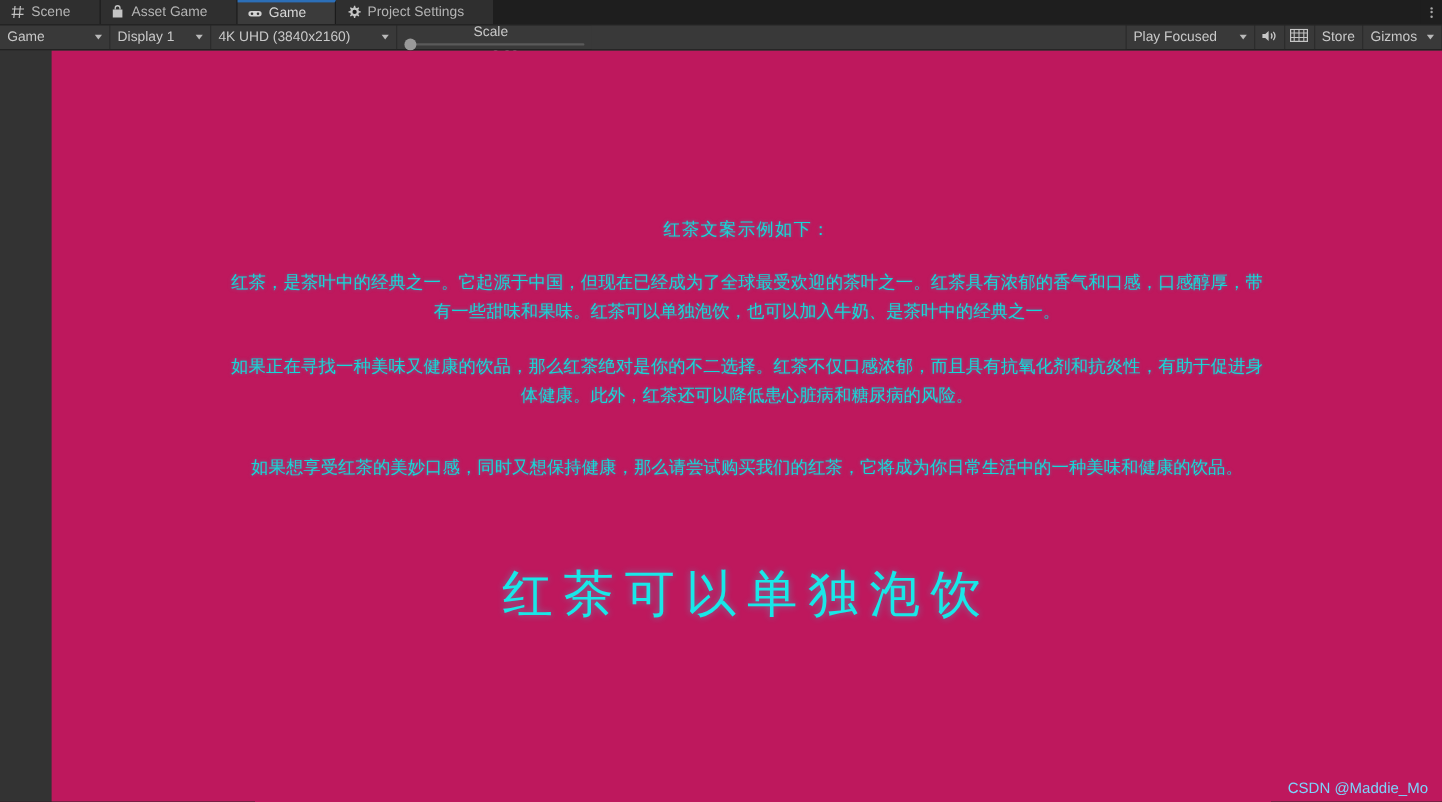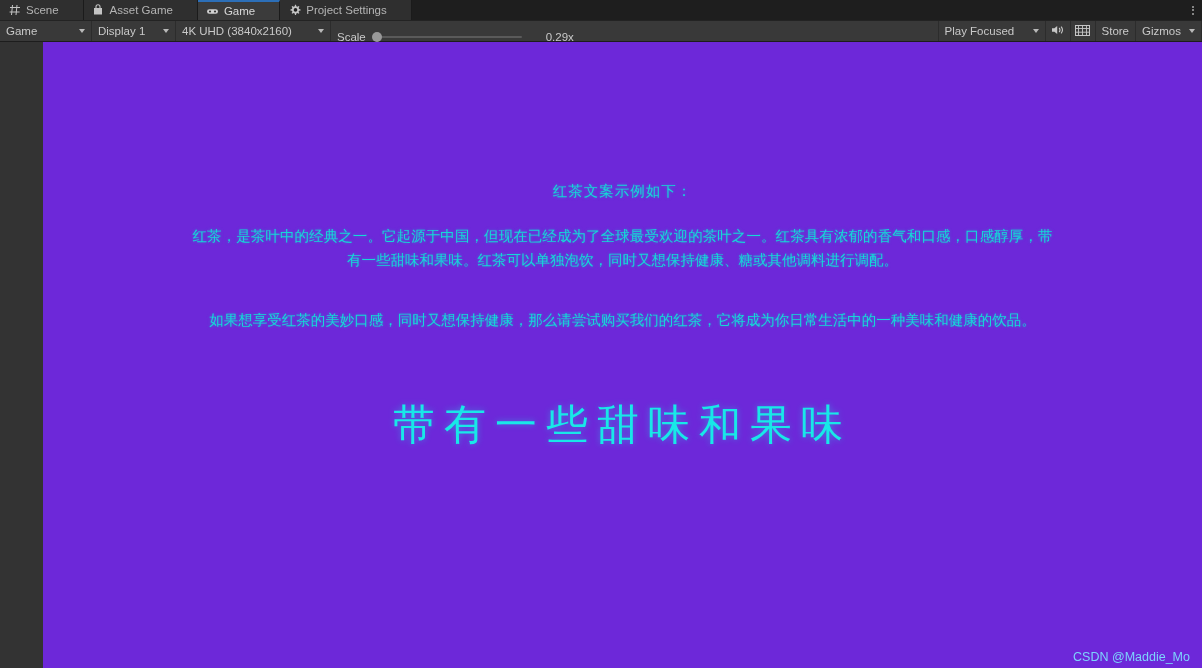--- a/index.html
+++ b/index.html
@@ -115,20 +115,21 @@
   }
   .tb-spacer { flex: 1; background: #393939; }
 
   .scale-wrap {
     display: flex;
     align-items: center;
     gap: 0;
     padding: 0 6px;
     height: 32px;
     box-sizing: border-box;
+    flex-direction: column;
   }
   .scale-label { margin-right: 6px; color: #c9c9c9; }
   .slider {
     position: relative;
     width: 150px;
     height: 12px;
     display: flex;
     align-items: center;
   }
   .slider-track {
@@ -168,21 +169,21 @@
     height: 627px;
     background: #333333;
     overflow: hidden;
   }
   .game-canvas {
     position: absolute;
     left: 43px;
     top: 0;
     right: 0;
     bottom: 0;
-    background: #6d28d9;
+    background: #be185d;
     overflow: hidden;
     text-decoration: underline;
   }
 
   .content {
     position: absolute;
     left: 0;
     right: 0;
     top: 0;
     color: #16e0e0;
@@ -354,23 +355,24 @@
       <span class="caret"></span>
     </div>
   </div>
 
   <div class="gameview">
     <div class="game-canvas">
       <div class="content">
 
         <div class="doc-title">红茶文案示例如下：</div>
 
-        <div class="para p1">红茶，是茶叶中的经典之一。它起源于中国，但现在已经成为了全球最受欢迎的茶叶之一。红茶具有浓郁的香气和口感，口感醇厚，带有一些甜味和果味。红茶可以单独泡饮，同时又想保持健康、糖或其他调料进行调配。</div>
+        <div class="para p1">红茶，是茶叶中的经典之一。它起源于中国，但现在已经成为了全球最受欢迎的茶叶之一。红茶具有浓郁的香气和口感，口感醇厚，带有一些甜味和果味。红茶可以单独泡饮，也可以加入牛奶、是茶叶中的经典之一。</div>
+        <div class="para p2">如果正在寻找一种美味又健康的饮品，那么红茶绝对是你的不二选择。红茶不仅口感浓郁，而且具有抗氧化剂和抗炎性，有助于促进身体健康。此外，红茶还可以降低患心脏病和糖尿病的风险。</div>
         <div class="para p3">如果想享受红茶的美妙口感，同时又想保持健康，那么请尝试购买我们的红茶，它将成为你日常生活中的一种美味和健康的饮品。</div>
 
-        <div class="headline">带有一些甜味和果味</div>
+        <div class="headline">红茶可以单独泡饮</div>
       </div>
     </div>
 
     <div class="watermark">CSDN @Maddie_Mo</div>
   </div>
 
 </div>
 
 </body></html>

